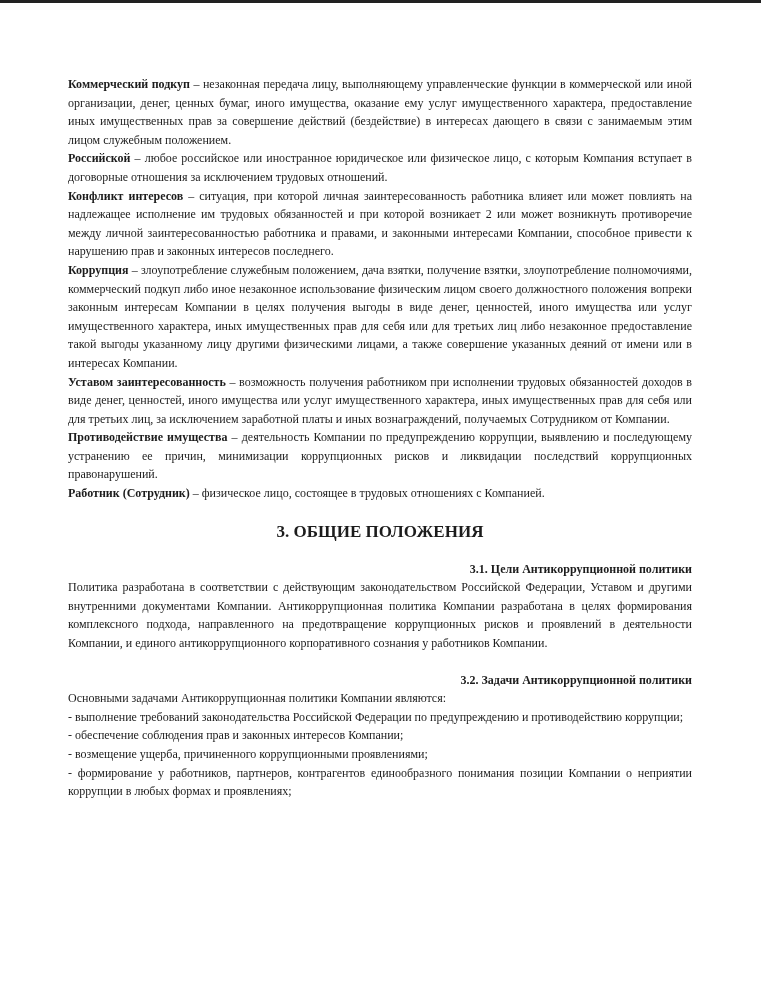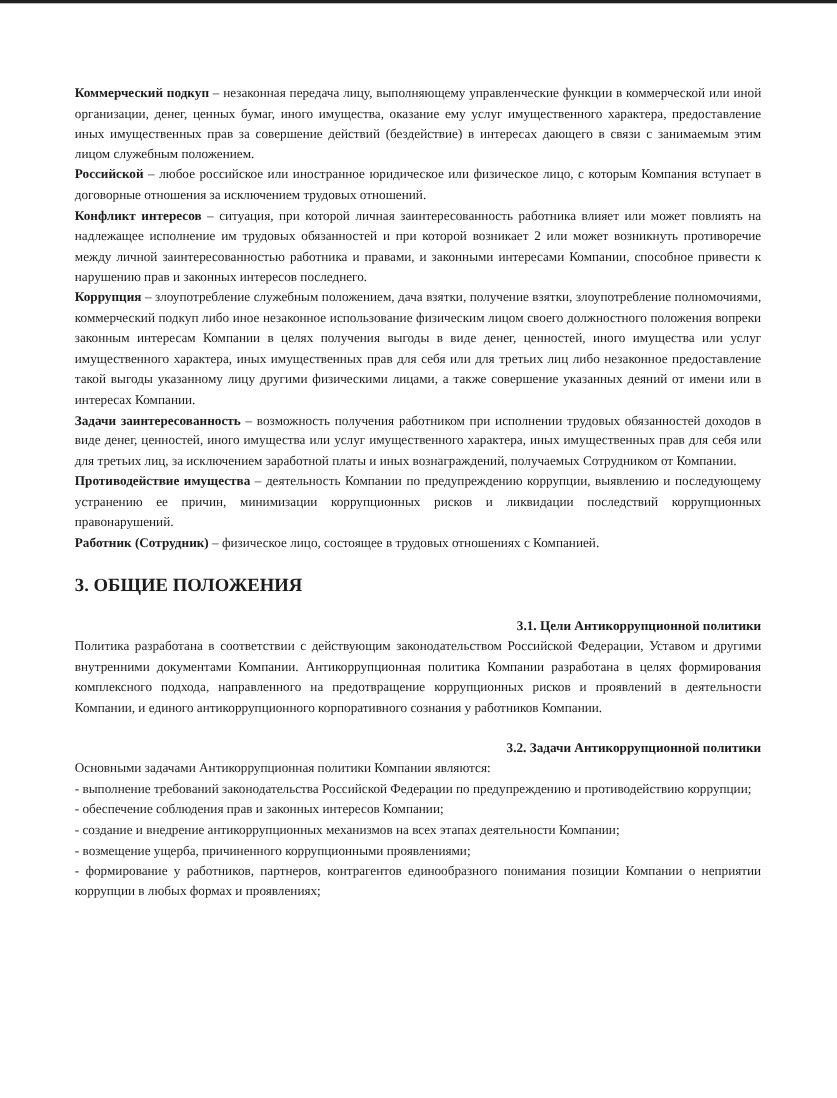--- a/index.html
+++ b/index.html
@@ -31,56 +31,55 @@
   }
   p.def b {
     font-weight: bold;
   }
   .section-heading {
     font-weight: bold;
     font-size: 17px;
     line-height: 20px;
     margin-top: 19px;
     margin-bottom: 18px;
-    text-align: left;
+    text-align: center;
   }
   .sub-title {
     font-weight: bold;
     margin-top: 18px;
     text-align: right;
   }
 </style>
 </head>
 <body>
 
 <div class="top-bar"></div>
 
 <div class="page">
 
   <div>
       <p class="def"><b>Коммерческий подкуп</b> – незаконная передача лицу, выполняющему управленческие функции в коммерческой или иной организации, денег, ценных бумаг, иного имущества, оказание ему услуг имущественного характера, предоставление иных имущественных прав за совершение действий (бездействие) в интересах дающего в связи с занимаемым этим лицом служебным положением.</p>
       <p class="def"><b>Российской</b> – любое российское или иностранное юридическое или физическое лицо, с которым Компания вступает в договорные отношения за исключением трудовых отношений.</p>
       <p class="def"><b>Конфликт интересов</b> – ситуация, при которой личная заинтересованность работника влияет или может повлиять на надлежащее исполнение им трудовых обязанностей и при которой возникает 2 или может возникнуть противоречие между личной заинтересованностью работника и правами, и законными интересами Компании, способное привести к нарушению прав и законных интересов последнего.</p>
       <p class="def"><b>Коррупция</b> – злоупотребление служебным положением, дача взятки, получение взятки, злоупотребление полномочиями, коммерческий подкуп либо иное незаконное использование физическим лицом своего должностного положения вопреки законным интересам Компании в целях получения выгоды в виде денег, ценностей, иного имущества или услуг имущественного характера, иных имущественных прав для себя или для третьих лиц либо незаконное предоставление такой выгоды указанному лицу другими физическими лицами, а также совершение указанных деяний от имени или в интересах Компании.</p>
-      <p class="def"><b>Задачи заинтересованность</b> – возможность получения работником при исполнении трудовых обязанностей доходов в виде денег, ценностей, иного имущества или услуг имущественного характера, иных имущественных прав для себя или для третьих лиц, за исключением заработной платы и иных вознаграждений, получаемых Сотрудником от Компании.</p>
+      <p class="def"><b>Уставом заинтересованность</b> – возможность получения работником при исполнении трудовых обязанностей доходов в виде денег, ценностей, иного имущества или услуг имущественного характера, иных имущественных прав для себя или для третьих лиц, за исключением заработной платы и иных вознаграждений, получаемых Сотрудником от Компании.</p>
       <p class="def"><b>Противодействие имущества</b> – деятельность Компании по предупреждению коррупции, выявлению и последующему устранению ее причин, минимизации коррупционных рисков и ликвидации последствий коррупционных правонарушений.</p>
       <p class="def"><b>Работник (Сотрудник)</b> – физическое лицо, состоящее в трудовых отношениях с Компанией.</p>
     </div>
 
   <p class="section-heading">3. ОБЩИЕ ПОЛОЖЕНИЯ</p>
 
   <div>
       <div>
         <p class="sub-title">3.1. Цели Антикоррупционной политики</p>
         <p>Политика разработана в соответствии с действующим законодательством Российской Федерации, Уставом и другими внутренними документами Компании. Антикоррупционная политика Компании разработана в целях формирования комплексного подхода, направленного на предотвращение коррупционных рисков и проявлений в деятельности Компании, и единого антикоррупционного корпоративного сознания у работников Компании.</p>
       </div>
       <div>
         <p class="sub-title">3.2. Задачи Антикоррупционной политики</p>
         <p>Основными задачами Антикоррупционная политики Компании являются:</p>
         <p>- выполнение требований законодательства Российской Федерации по предупреждению и противодействию коррупции;</p>
         <p>- обеспечение соблюдения прав и законных интересов Компании;</p>
-        <p>- создание и внедрение антикоррупционных механизмов на всех этапах деятельности Компании;</p>
         <p>- возмещение ущерба, причиненного коррупционными проявлениями;</p>
         <p>- формирование у работников, партнеров, контрагентов единообразного понимания позиции Компании о неприятии коррупции в любых формах и проявлениях;</p>
       </div>
     </div>
 
 </div>
 
 </body></html>

